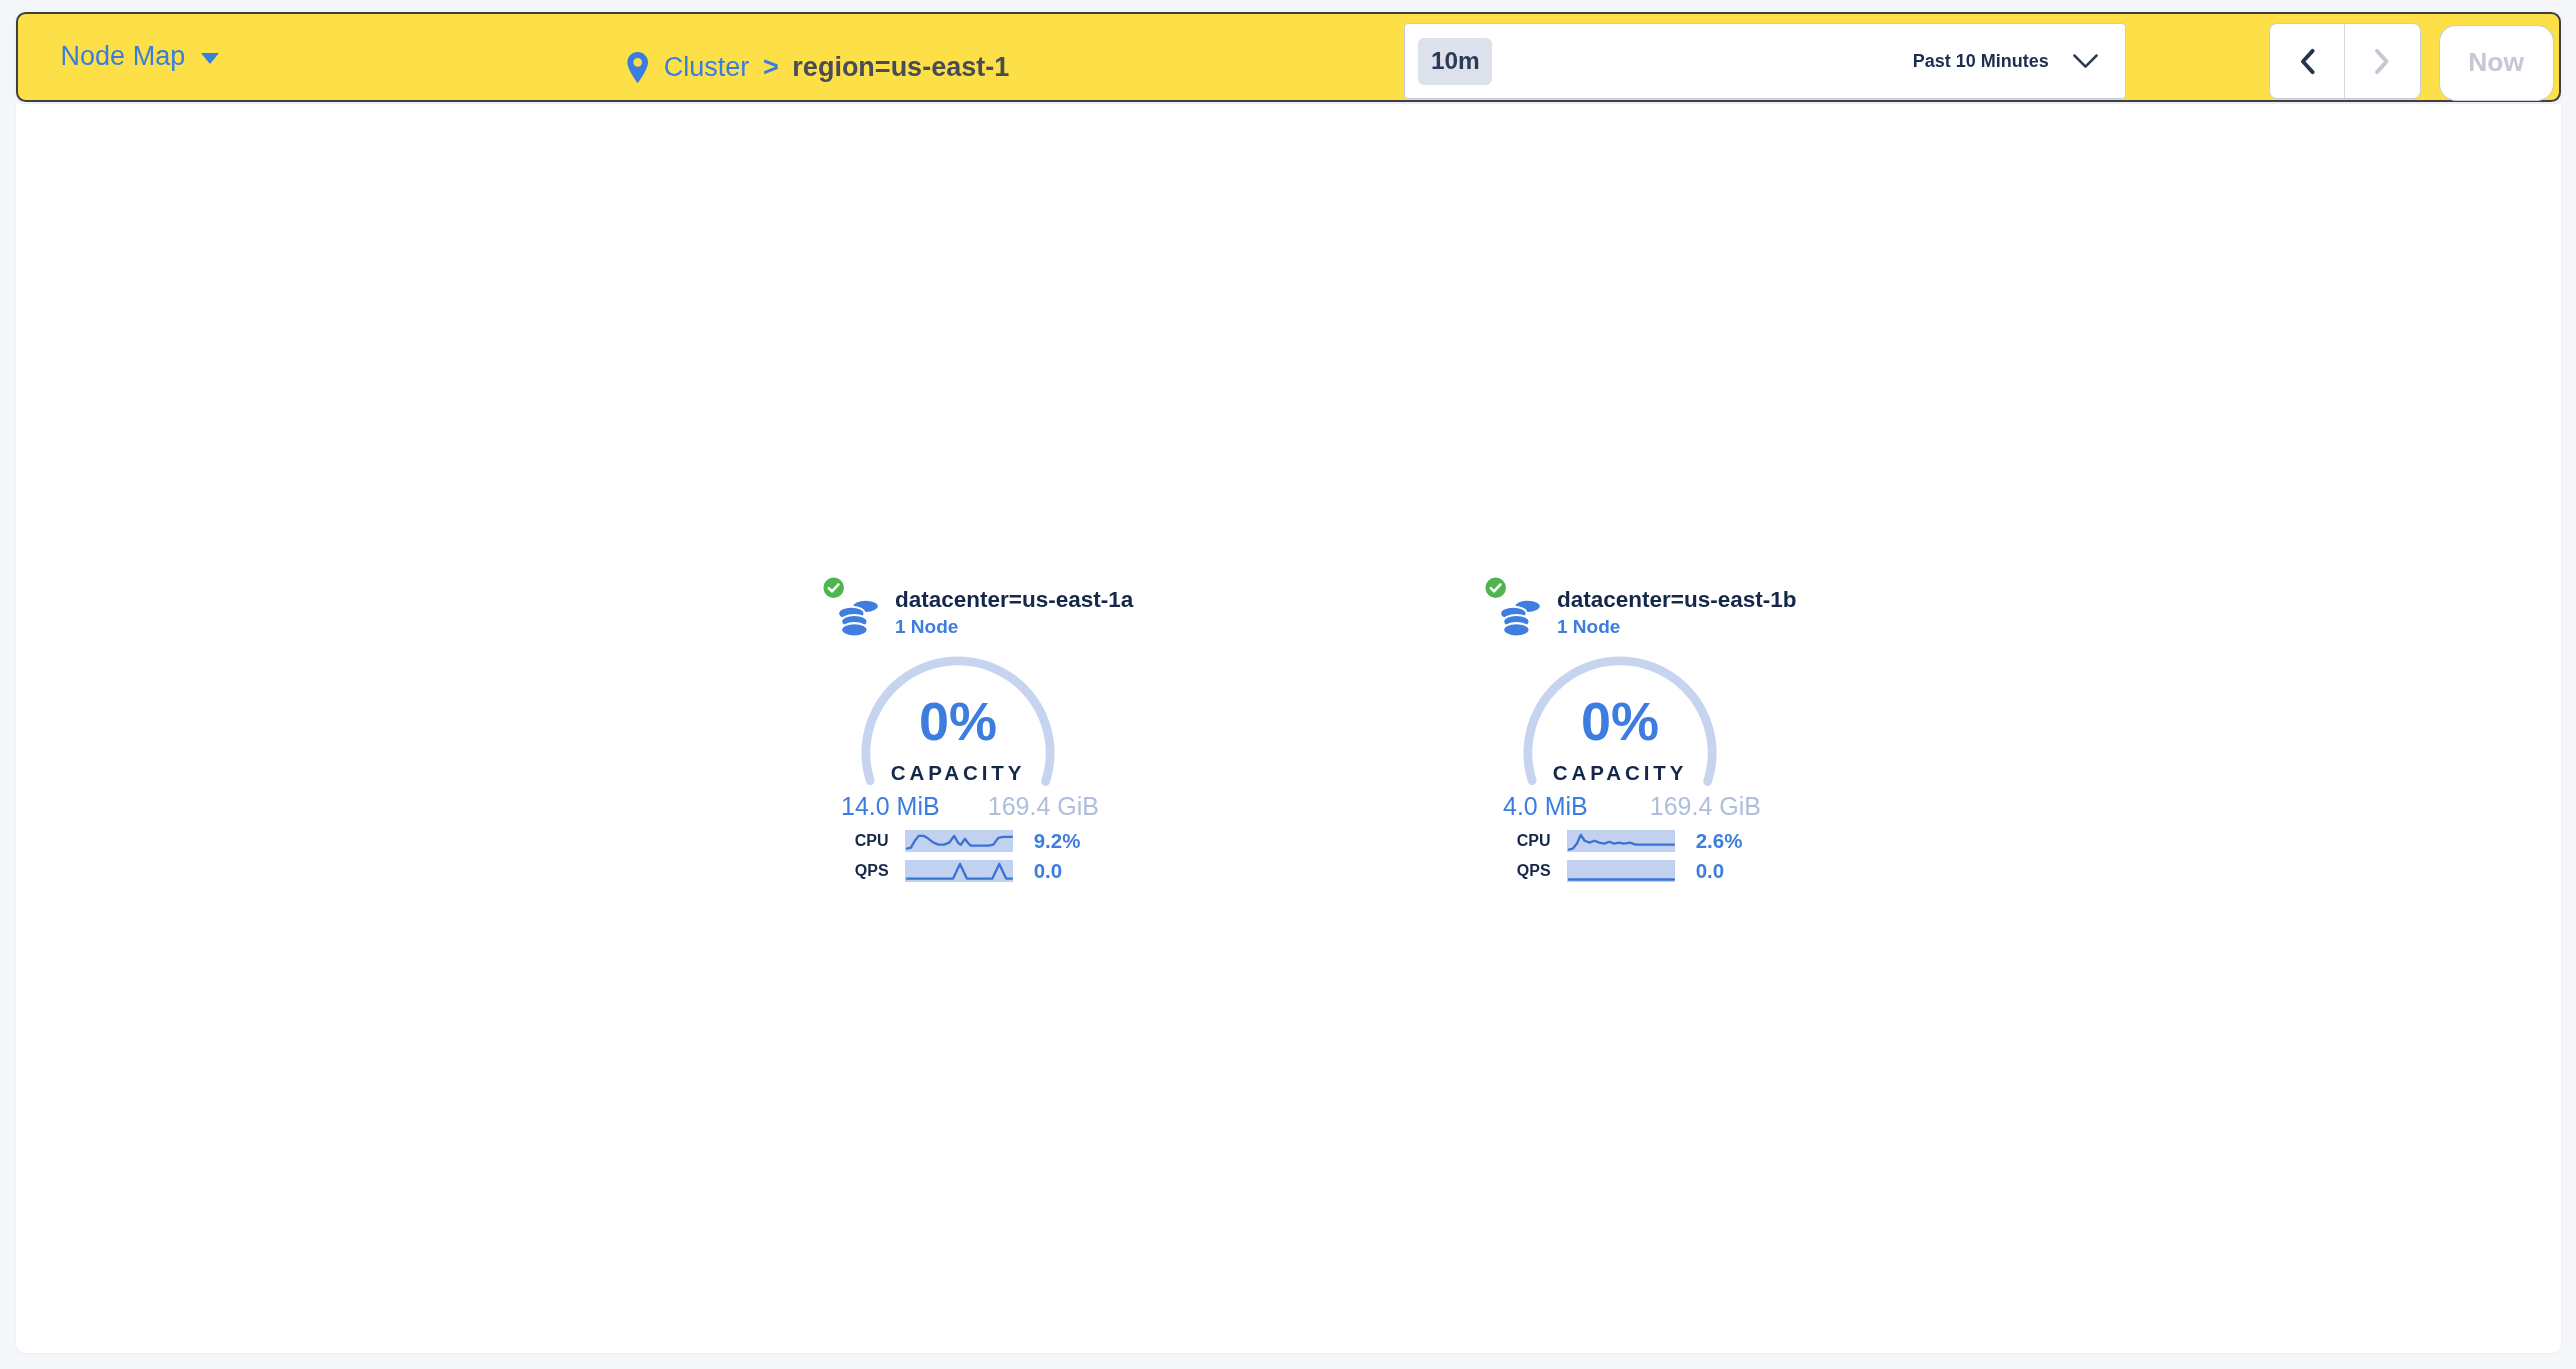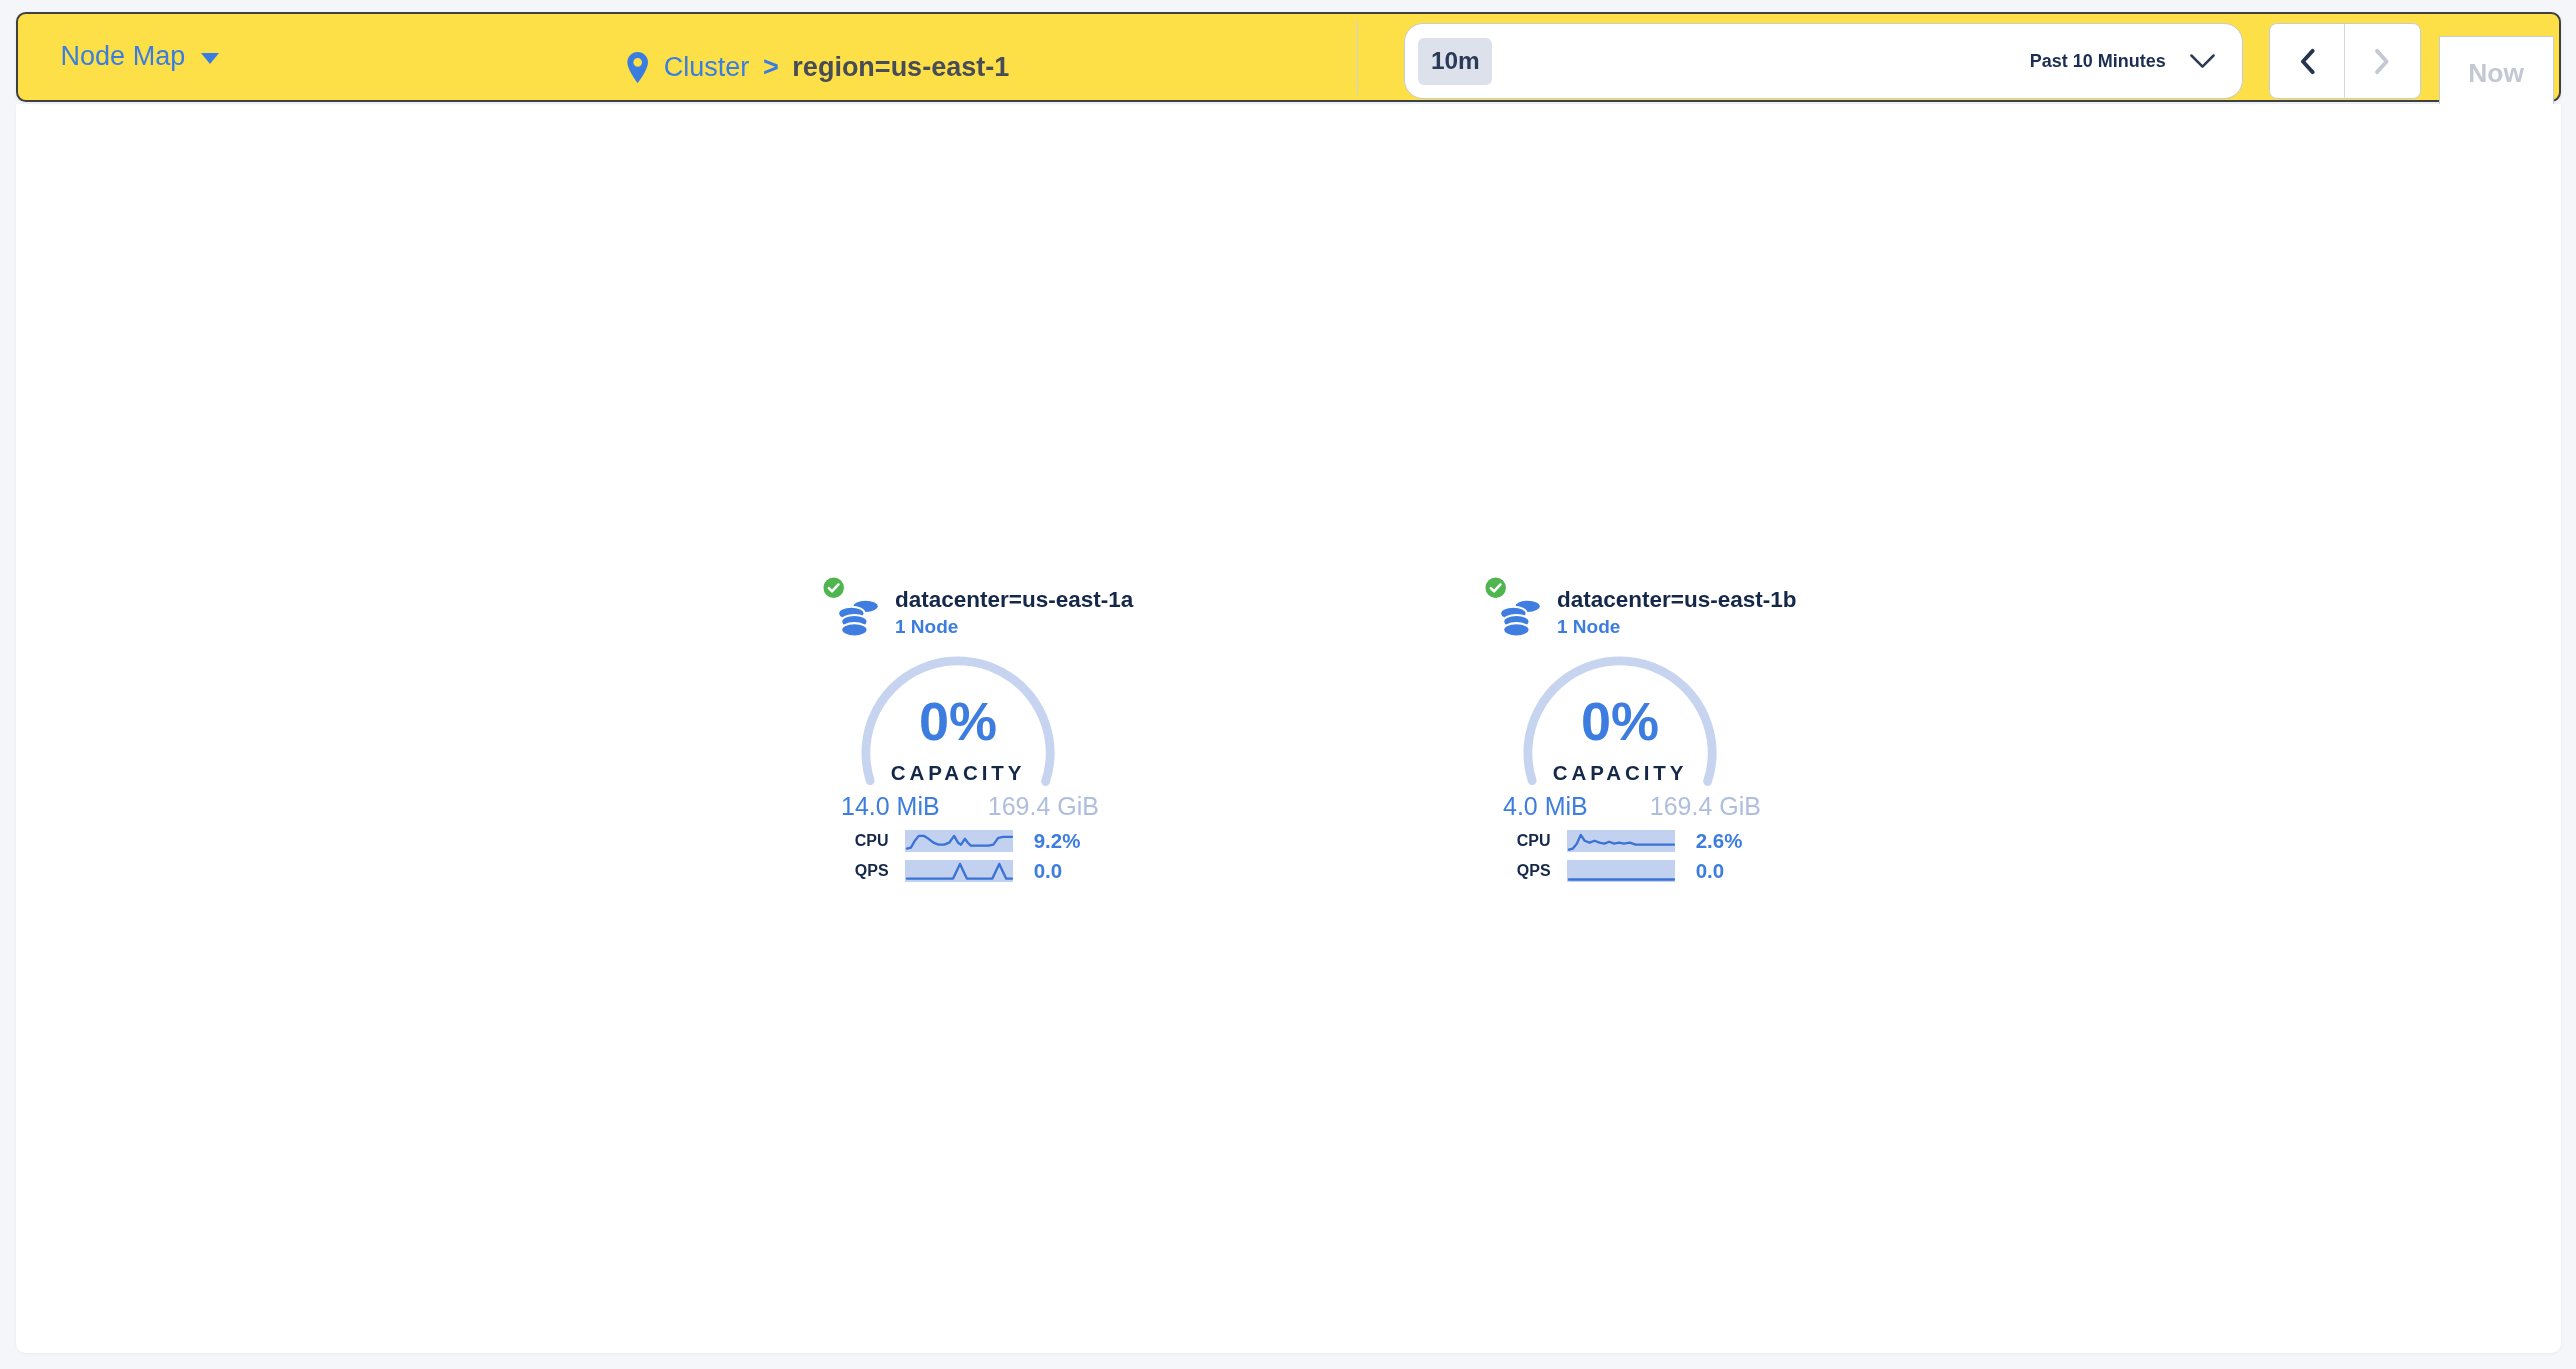--- a/index.html
+++ b/index.html
@@ -32,42 +32,42 @@
   }
   .crumb-link { color:var(--link-blue,#3a7de1); font-weight:500; cursor:pointer; }
   .crumb-sep  { color:var(--link-blue,#3a7de1); font-weight:700; }
   .crumb-current { color:var(--region-text,#474c57); font-weight:700; }
   .header-divider {
     position:absolute; left:1339px; top:7.8px; width:1px; height:74px; background:#cdd2db;
   }
 
   
   .time-selector {
-    position:absolute; left:1386px; top:9.8px; width:839px; height:76px;
-    background:#fff; border:1.5px solid #c5cbd8; border-radius:19px;
+    position:absolute; left:1386px; top:9.8px; width:722px; height:76px;
+    background:#fff; border:1.5px solid #c5cbd8; border-radius:4px;
     display:flex; align-items:center; padding:0 25.4px 0 13.7px; gap:23.5px; cursor:pointer;
   }
   .time-badge {
     background:#dde1eb; color:#2b3b57; font-weight:700; font-size:24.4px;
     padding:9.8px 12.7px; border-radius:5.9px;
   }
   .time-label { color:#1c2f52; font-weight:700; font-size:18px; flex:1;text-align:right; }
   .pager {
     position:absolute; left:2251px; top:9.8px; width:152px; height:76px;
     background:#fff; border:1.5px solid #c5cbd8; border-radius:7.8px;
     display:flex; overflow:hidden;
   }
   .pager-prev, .pager-next {
     flex:1; display:flex; align-items:center; justify-content:center; cursor:pointer;
   }
   .pager-prev { border-right:1px solid #d4d8e0; color:#26344e; }
   .pager-next { color:var(--disabled-gray,#c3c8d2); }
   .now-btn {
-    position:absolute; left:2421px; top:22px; width:115px; height:76px;
-    background:#fff; border:1.5px solid #c5cbd8; border-radius:1px;
+    position:absolute; left:2421px; top:11px; width:115px; height:76px;
+    background:#fff; border:1.5px solid #c5cbd8; border-radius:17px;
     display:flex; align-items:center; justify-content:center;
     color:var(--disabled-gray,#c3c8d2); font-size:26.4px; font-weight:700; cursor:default;
   }
 
   
   .map-panel {
     position:absolute; left:15.6px; top:104px; width:2545px; height:1249px;
     background:#ffffff; border-radius:0 0 9.8px 9.8px;
     box-shadow:0 1px 2.9px rgba(40,50,70,.05);
   }

